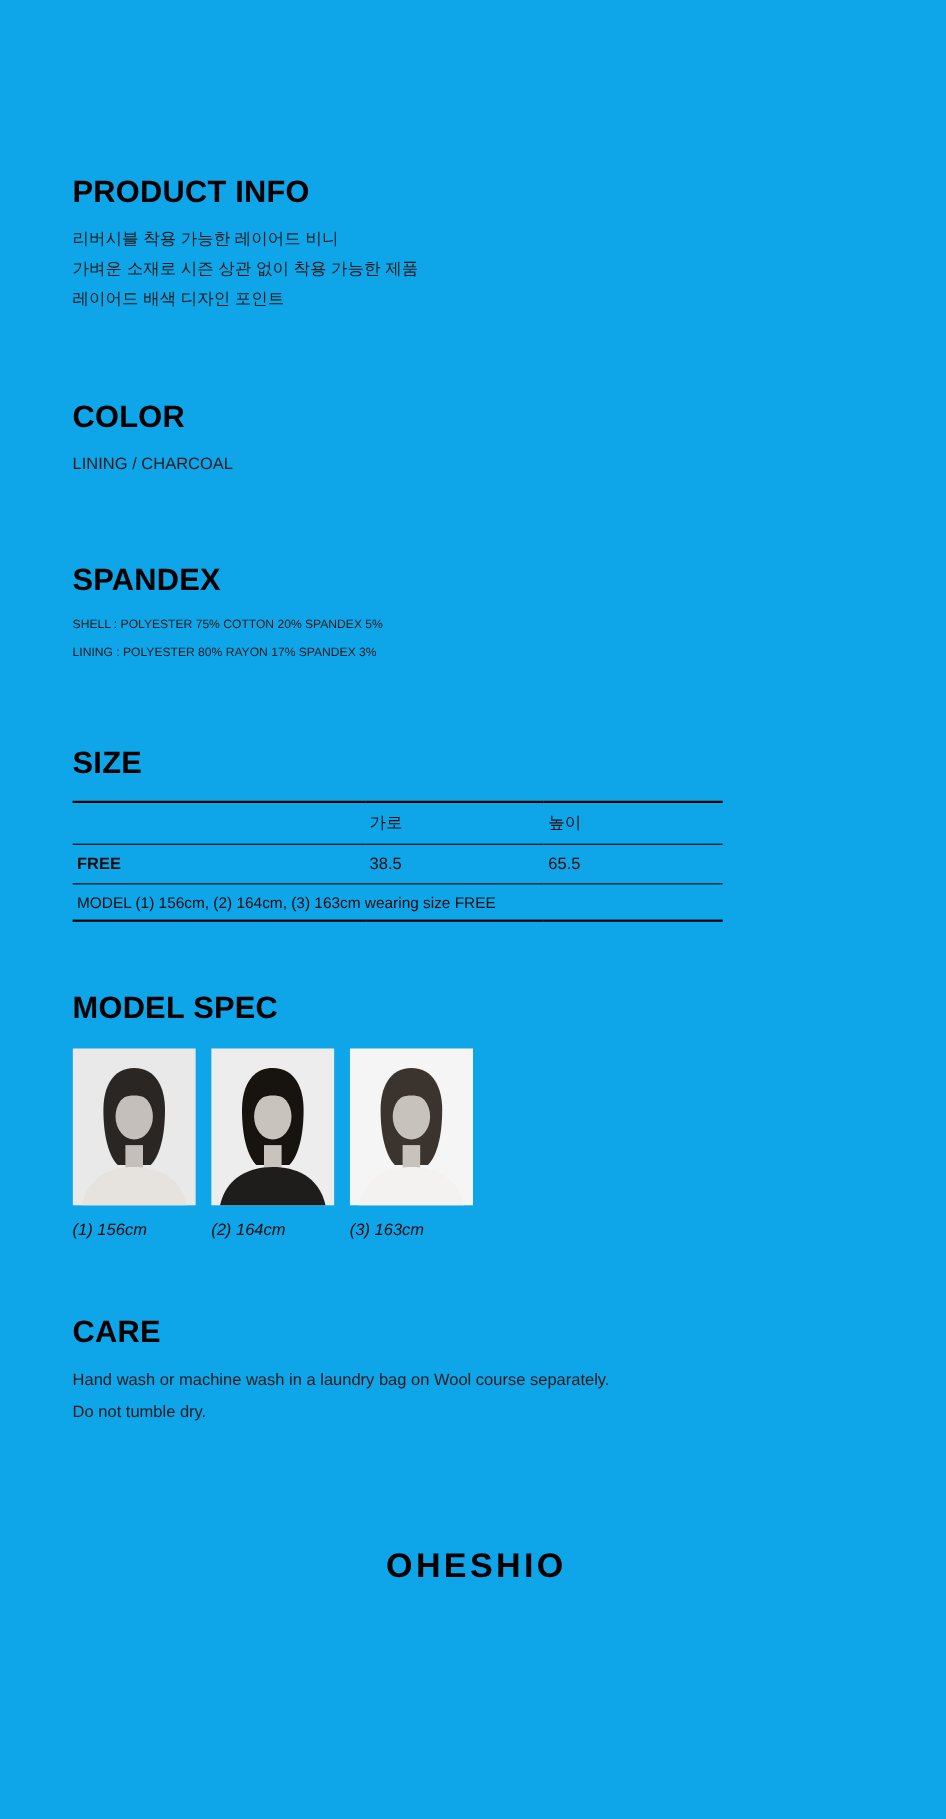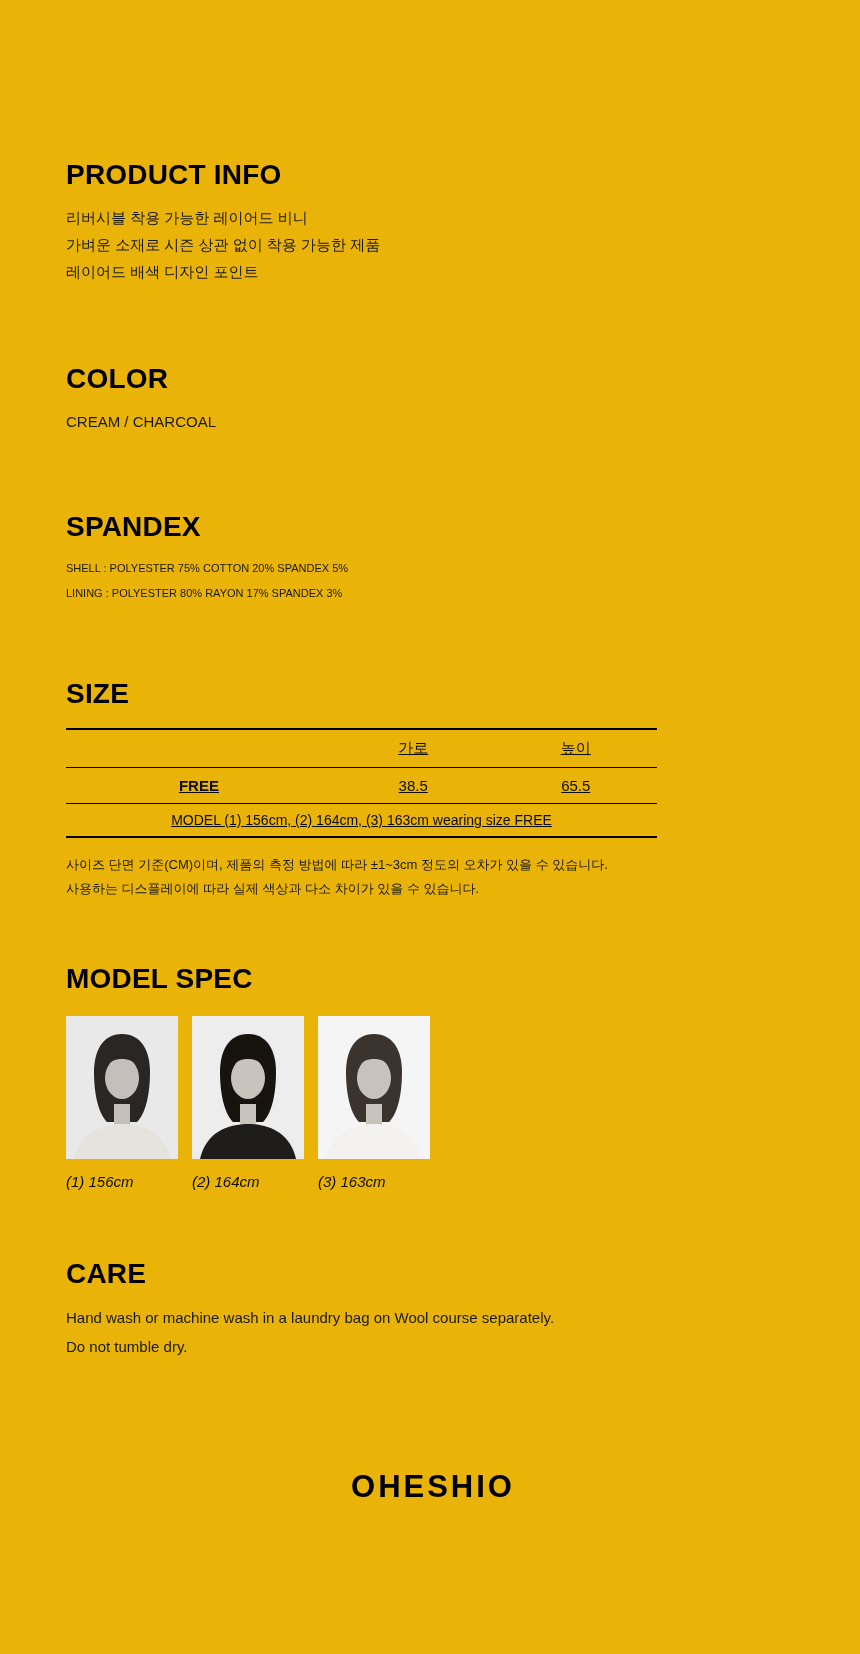--- a/index.html
+++ b/index.html
@@ -1,21 +1,21 @@
 <!DOCTYPE html>
 <html><head>
 <meta charset="utf-8">
 <style>
   * { margin: 0; padding: 0; box-sizing: border-box; }
   html, body { background: #ffffff; }
   .page {
     width: 860px;
     height: 1654px;
     margin: 0 auto;
-    background: #eab308;
+    background: #0ea5e9;
     color: #111111;
     font-family: "Liberation Sans", sans-serif;
     padding: 158px 60px 0 66px;
     overflow: hidden;
   }
   .section-title {
     font-size: 28px;
     line-height: 34px;
     font-weight: 700;
     color: #000000;
@@ -38,24 +38,23 @@
     margin-top: 17px;
     border-collapse: collapse;
     border-top: 2px solid #000;
     border-bottom: 2px solid #000;
   }
   .size-table thead tr { border-bottom: 1.5px solid #000; }
   .size-table tr.data-row { border-bottom: 1.5px solid #000; }
   .size-table th, .size-table td {
     font-weight: 400;
     font-size: 15px;
-    text-align: center;
+    text-align: left;
     padding: 9px 4px;
     color: #0d0d0d;
-    text-decoration: underline;
   }
   .size-table td.row-label { font-weight: 700; }
   .size-table td.footer-cell { font-size: 14px; padding: 8px 4px; }
   .size-notes { margin-top: 15px; }
   .note-line { font-size: 13px; line-height: 24px; color: #1a1a1a; }
   
   .sec-model-spec { margin-top: 61px; }
   .photos { margin-top: 20px; display: flex; gap: 14px; }
   .portrait { width: 112px; height: 143px; display: block; }
   .captions { margin-top: 14px; display: flex; gap: 14px; }
@@ -83,21 +82,21 @@
     <h2 class="section-title">PRODUCT INFO</h2>
     <div class="desc">
       <p class="desc-line">리버시블 착용 가능한 레이어드 비니</p>
       <p class="desc-line">가벼운 소재로 시즌 상관 없이 착용 가능한 제품</p>
       <p class="desc-line">레이어드 배색 디자인 포인트</p>
     </div>
   </section>
 
   <section class="sec-color">
     <h2 class="section-title">COLOR</h2>
-    <p class="value">CREAM / CHARCOAL</p>
+    <p class="value">LINING / CHARCOAL</p>
   </section>
 
   <section class="sec-material">
     <h2 class="section-title">SPANDEX</h2>
     <div class="lines">
       <p class="mat-line">SHELL : POLYESTER 75% COTTON 20% SPANDEX 5%</p>
       <p class="mat-line">LINING : POLYESTER 80% RAYON 17% SPANDEX 3%</p>
     </div>
   </section>
 
@@ -120,24 +119,20 @@
         <tr class="data-row">
           <td class="row-label">FREE</td>
           <td>38.5</td>
           <td>65.5</td>
         </tr>
         <tr>
           <td class="footer-cell" colspan="3">MODEL (1) 156cm, (2) 164cm, (3) 163cm wearing size FREE</td>
         </tr>
       </tbody>
     </table>
-    <div class="size-notes">
-      <p class="note-line">사이즈 단면 기준(CM)이며, 제품의 측정 방법에 따라  ±1~3cm 정도의 오차가 있을 수 있습니다.</p>
-      <p class="note-line">사용하는 디스플레이에 따라 실제 색상과 다소 차이가 있을 수 있습니다.</p>
-    </div>
   </section>
 
   <section class="sec-model-spec">
     <h2 class="section-title">MODEL SPEC</h2>
     <div class="photos">
 
       <svg class="portrait" viewBox="0 0 112 143">
         <rect x="0" y="0" width="112" height="143" fill="#e9e9e9"></rect>
         <path d="M56 18 C36 18 28 36 28 56 C28 80 33 98 41 106 L71 106 C79 98 84 80 84 56 C84 36 76 18 56 18 Z" fill="#2a2623"></path>
         <rect x="48" y="88" width="16" height="24" fill="#c4bfba"></rect>

